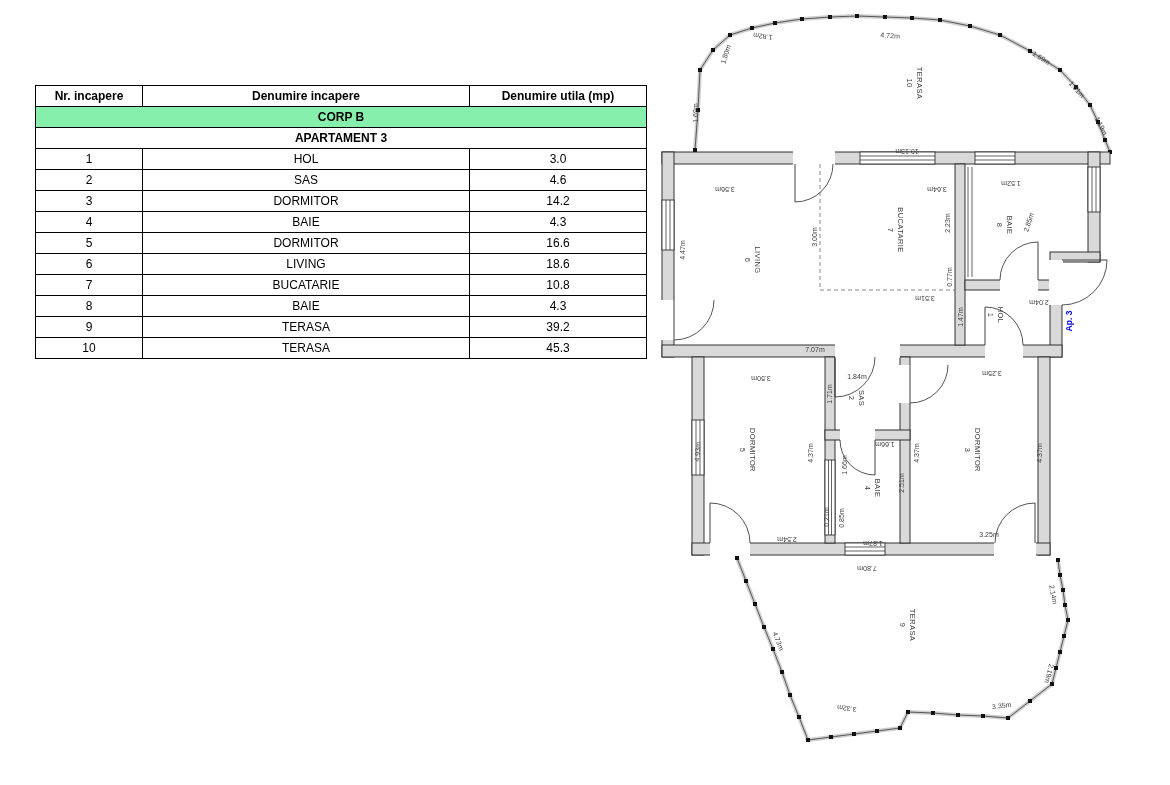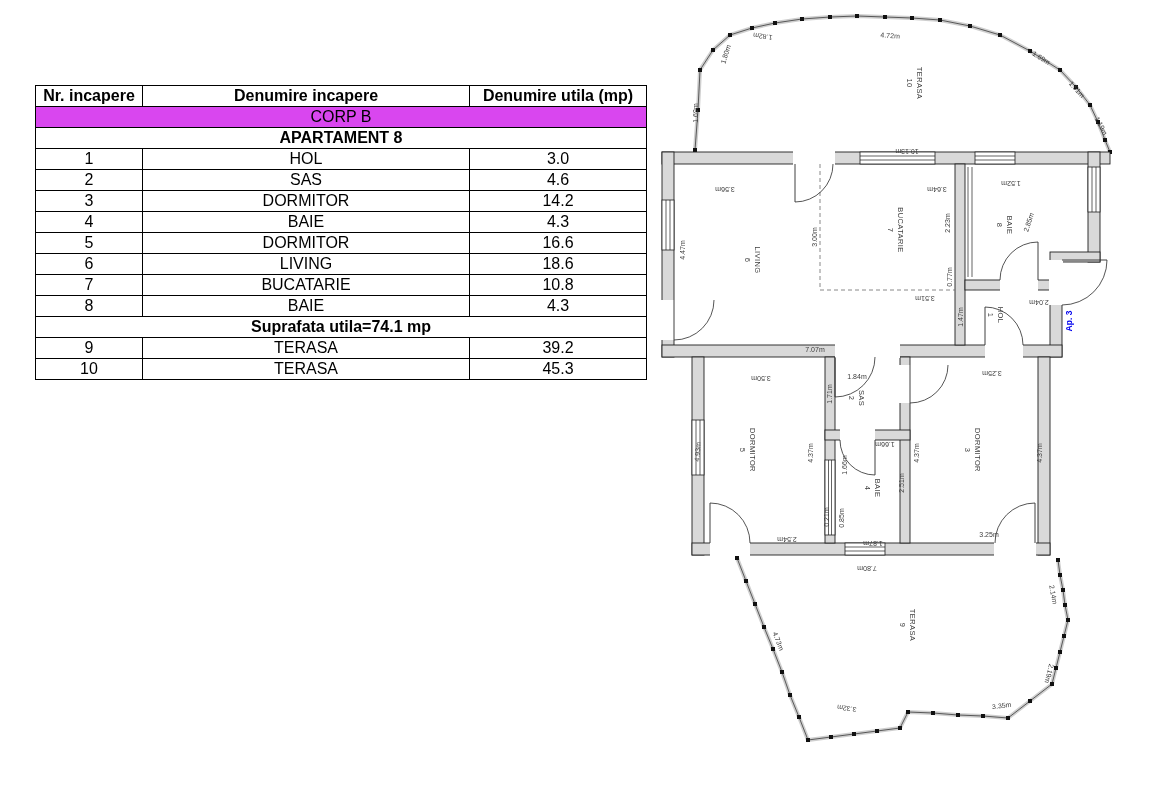--- a/index.html
+++ b/index.html
@@ -5,27 +5,27 @@
   html,body{margin:0;padding:0;}
   body{
     width:1170px;height:785px;position:relative;background:#ffffff;
     font-family:"Liberation Sans", sans-serif;color:#000;overflow:hidden;
   }
   
   .rooms-table-wrap{position:absolute;left:35px;top:85px;}
   table.rooms{border-collapse:collapse;table-layout:fixed;width:592px;background:#fff;}
   table.rooms td{
     border:1px solid #000;text-align:center;vertical-align:middle;
-    font-size:16px;padding:1px 3px;height:18px;
+    font-size:12px;padding:1px 3px;height:18px;
   }
   table.rooms td.col-nr{width:100px;}
   table.rooms td.col-name{width:320px;}
   table.rooms td.col-area{width:170px;}
   td.hdr{font-weight:bold;font-size:13px;}
-  td.corp{font-weight:normal;font-size:16px;background:#d946ef;height:24px;}
+  td.corp{font-weight:bold;font-size:16px;background:#86efac;height:24px;}
   td.apt{font-weight:bold;font-size:13.5px;}
   td.totals{font-weight:bold;font-size:13.5px;height:20px;}
   
   .plan-wrap{position:absolute;left:655px;top:5px;width:515px;height:775px;}
   .wall{fill:#d9d9d9;stroke:#1f1f1f;stroke-width:0.9;}
   .opening{fill:#ffffff;stroke:none;}
   .win{fill:#ffffff;stroke:#1f1f1f;stroke-width:0.8;}
   .winline{stroke:#1f1f1f;stroke-width:0.7;fill:none;}
   .arc{stroke:#2a2a2a;stroke-width:0.8;fill:none;}
   .leaf{stroke:#2a2a2a;stroke-width:0.9;fill:none;}
@@ -44,21 +44,21 @@
   <tbody>
         <tr>
     <td class="hdr col-nr">Nr. incapere</td>
     <td class="hdr col-name">Denumire incapere</td>
     <td class="hdr col-area">Denumire utila (mp)</td>
   </tr>
   <tr>
           <td class="corp" colspan="3">CORP B</td>
         </tr>
   <tr>
-          <td class="apt" colspan="3">APARTAMENT 8</td>
+          <td class="apt" colspan="3">APARTAMENT 3</td>
         </tr>
   <tr>
           <td>1</td>
           <td>HOL</td>
           <td>3.0</td>
         </tr>
   <tr>
           <td>2</td>
           <td>SAS</td>
           <td>4.6</td>
@@ -85,23 +85,20 @@
         </tr>
   <tr>
           <td>7</td>
           <td>BUCATARIE</td>
           <td>10.8</td>
         </tr>
   <tr>
           <td>8</td>
           <td>BAIE</td>
           <td>4.3</td>
-        </tr>
-  <tr>
-          <td class="totals" colspan="3">Suprafata utila=74.1 mp</td>
         </tr>
   <tr>
           <td>9</td>
           <td>TERASA</td>
           <td>39.2</td>
         </tr>
   <tr>
           <td>10</td>
           <td>TERASA</td>
           <td>45.3</td>

